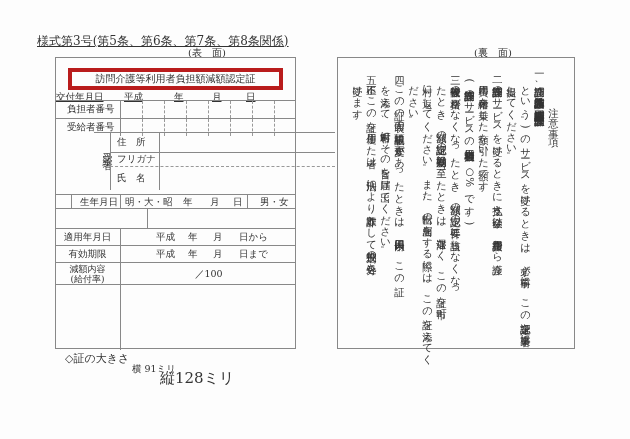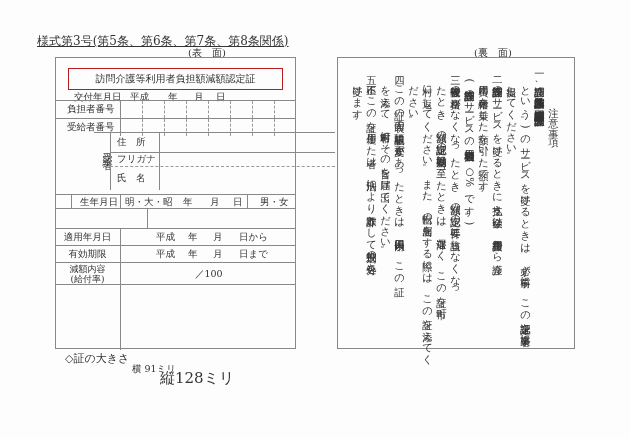--- a/index.html
+++ b/index.html
@@ -6,23 +6,23 @@
   body { width:630px; height:439px; position:relative; overflow:hidden;
          font-family:"DejaVu Serif","Liberation Serif",serif; color:#333; }
   .abs { position:absolute; }
   .hdr { left:37px; top:33px; font-size:12px; letter-spacing:0;text-decoration:underline; }
   .face-label { font-size:10px;margin-left:33px; }
   .front-label { left:155px; top:46px; }
   .back-label { left:441px; top:46px; }
 
   
   .front { left:55px; top:57px; width:241px; height:292px; border:1px solid #888; box-sizing:border-box; }
-  .title-box { left:12px; top:10px; width:215px; height:22px; border:1px solid #b91c1c; box-sizing:border-box;
+  .title-box { left:12px; top:10px; width:215px; height:22px; border:4px solid #b91c1c; box-sizing:border-box;
                font-size:10px; display:flex; align-items:center; justify-content:center; }
-  .issue-row { left:18px; top:33px; font-size:9.5px; display:flex; gap:0; white-space:nowrap; }
+  .issue-row { left:0; top:33px; font-size:9.5px; display:flex; gap:12px; white-space:nowrap;text-decoration:underline; }
   .issue-row span { display:inline-block; }
   .grid { left:-1px; top:42px; width:241px; }
   .row { position:absolute; left:0; width:241px; border-top:1px solid #888; box-sizing:border-box; font-size:9.5px; }
   .lbl { position:absolute; left:0; top:0; height:100%; display:flex; align-items:center; padding-left:12px; box-sizing:border-box; }
   .vline { position:absolute; top:0; height:100%; border-left:1px solid #888; }
   .dline { position:absolute; top:0; height:100%; border-left:1px dashed #999; }
   .center { justify-content:center; padding-left:0; }
   .v-recip { position:absolute; left:4px; font-size:10px; line-height:19px; width:12px; text-align:center; }
   .sublbl { position:absolute; left:36px; display:flex; align-items:center; font-size:9.5px; }
   .hdash { position:absolute; border-top:1px dashed #999; }

